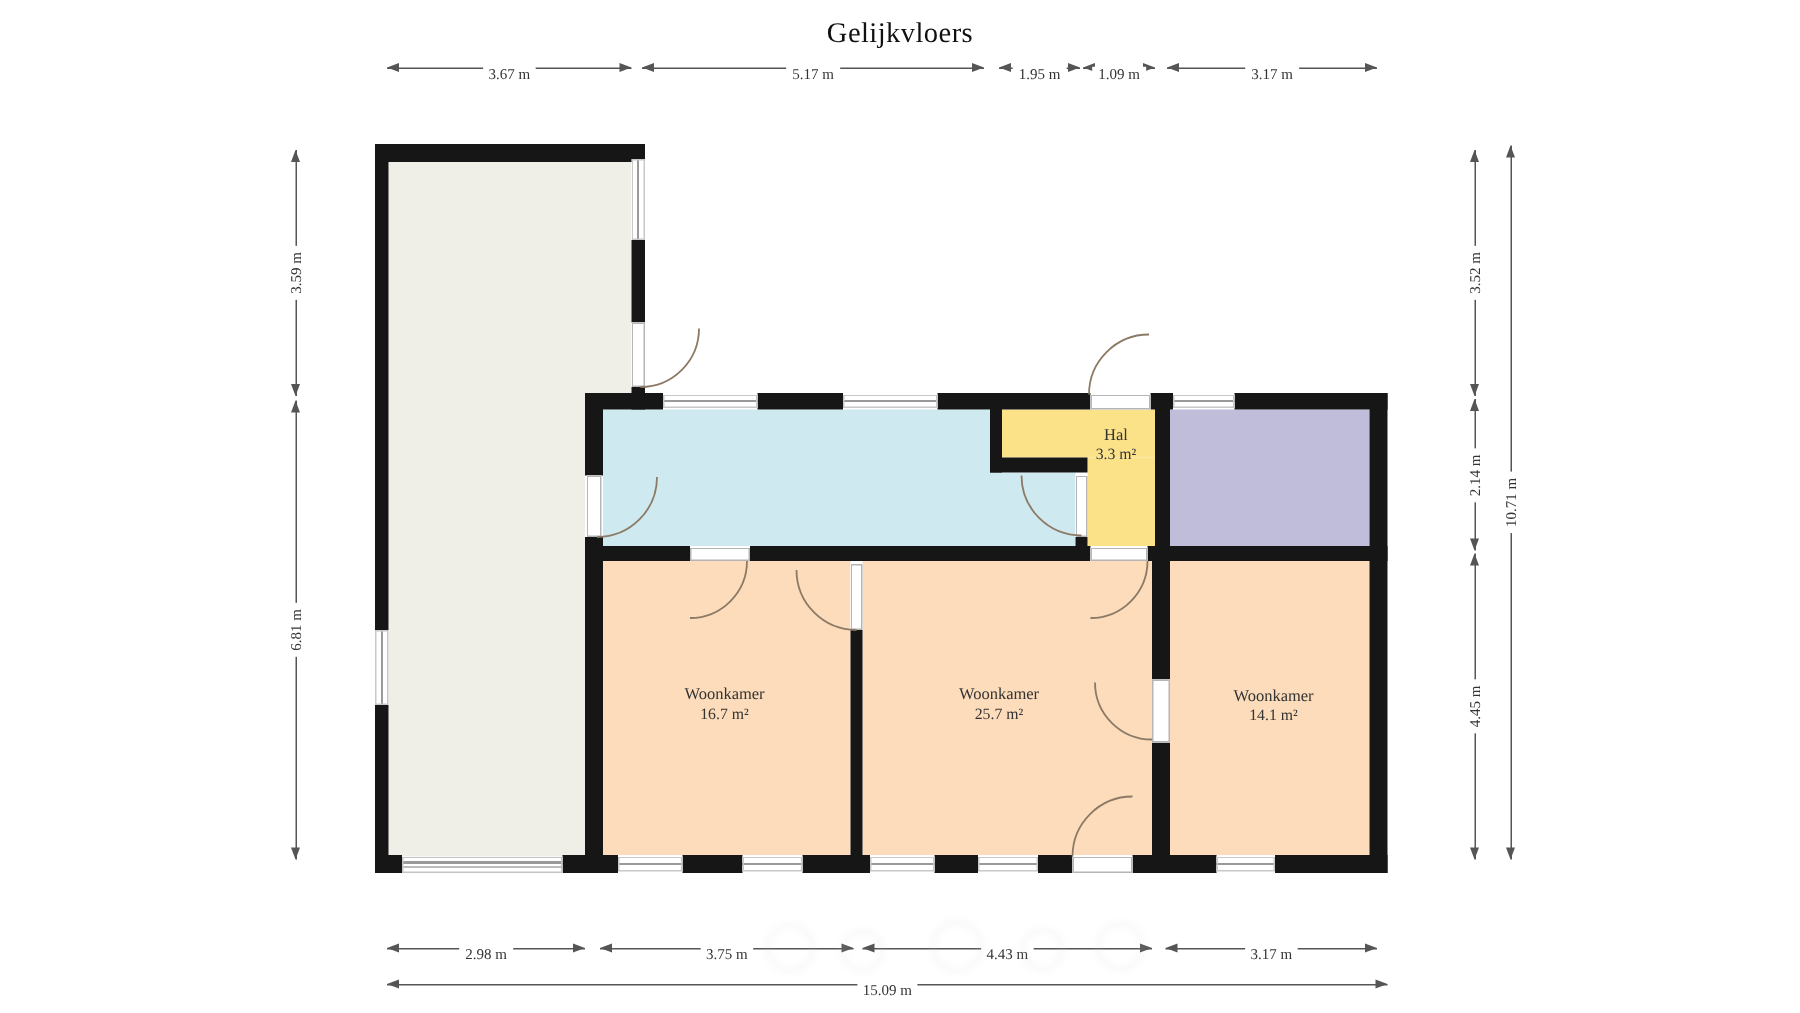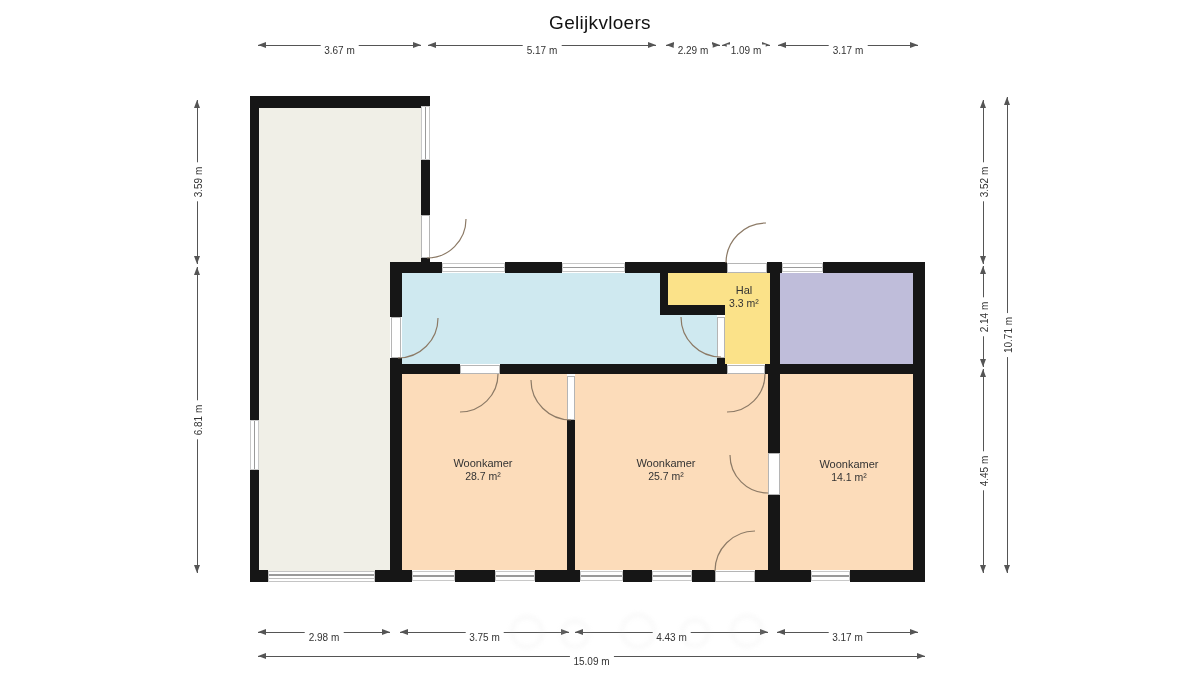--- a/index.html
+++ b/index.html
@@ -1,18 +1,18 @@
 <!DOCTYPE html>
 <html><head>
 <meta charset="utf-8">
 <style>
   html,body{margin:0;padding:0;background:#fff;}
   body{width:1200px;height:675px;position:relative;overflow:hidden;
        font-family:"Liberation Sans", sans-serif;color:#222;}
-  #plan{position:absolute;left:0;top:0;width:1048px;height:675px;}
+  #plan{position:absolute;left:0;top:0;width:1048px;height:675px;font-family:Liberation Serif, serif;}
 
   .title{position:absolute;left:0;top:12px;width:1200px;text-align:center;
          font-size:19px;color:#111;letter-spacing:.3px;}
 
   
   .floor{position:absolute;}
   .f-garage{background:#f0efe7;}
   .f-keuken{background:#cfe9f0;}
   .f-hal{background:#fbe289;}
   .f-bad{background:#bfbdda;}
@@ -141,21 +141,21 @@
     <path d="M730,455 A38,38 0 0 0 768,493"></path>
     <path d="M715,571 A40,40 0 0 1 755,531"></path>
   </svg>
 
   <div class="rlabel" style="left:684px;top:283px;">
     <div class="rname">Hal</div>
     <div class="rarea">3.3 m²</div>
   </div>
   <div class="rlabel" style="left:423px;top:456px;">
     <div class="rname">Woonkamer</div>
-    <div class="rarea">28.7 m²</div>
+    <div class="rarea">16.7 m²</div>
   </div>
   <div class="rlabel" style="left:606px;top:456px;">
     <div class="rname">Woonkamer</div>
     <div class="rarea">25.7 m²</div>
   </div>
   <div class="rlabel" style="left:789px;top:457px;">
     <div class="rname">Woonkamer</div>
     <div class="rarea">14.1 m²</div>
   </div>
 
@@ -165,21 +165,21 @@
     <span>3.67 m</span>
     </div>
   <div class="dimh" style="left:428px;top:45px;width:228px;">
     <i class="al"></i>
       <i class="ar"></i>
     <span>5.17 m</span>
     </div>
   <div class="dimh" style="left:666px;top:45px;width:54px;">
     <i class="al"></i>
       <i class="ar"></i>
-    <span>2.29 m</span>
+    <span>1.95 m</span>
     </div>
   <div class="dimh" style="left:722px;top:45px;width:48px;">
     <i class="al"></i>
       <i class="ar"></i>
     <span>1.09 m</span>
     </div>
   <div class="dimh" style="left:778px;top:45px;width:140px;">
     <i class="al"></i>
       <i class="ar"></i>
     <span>3.17 m</span>

